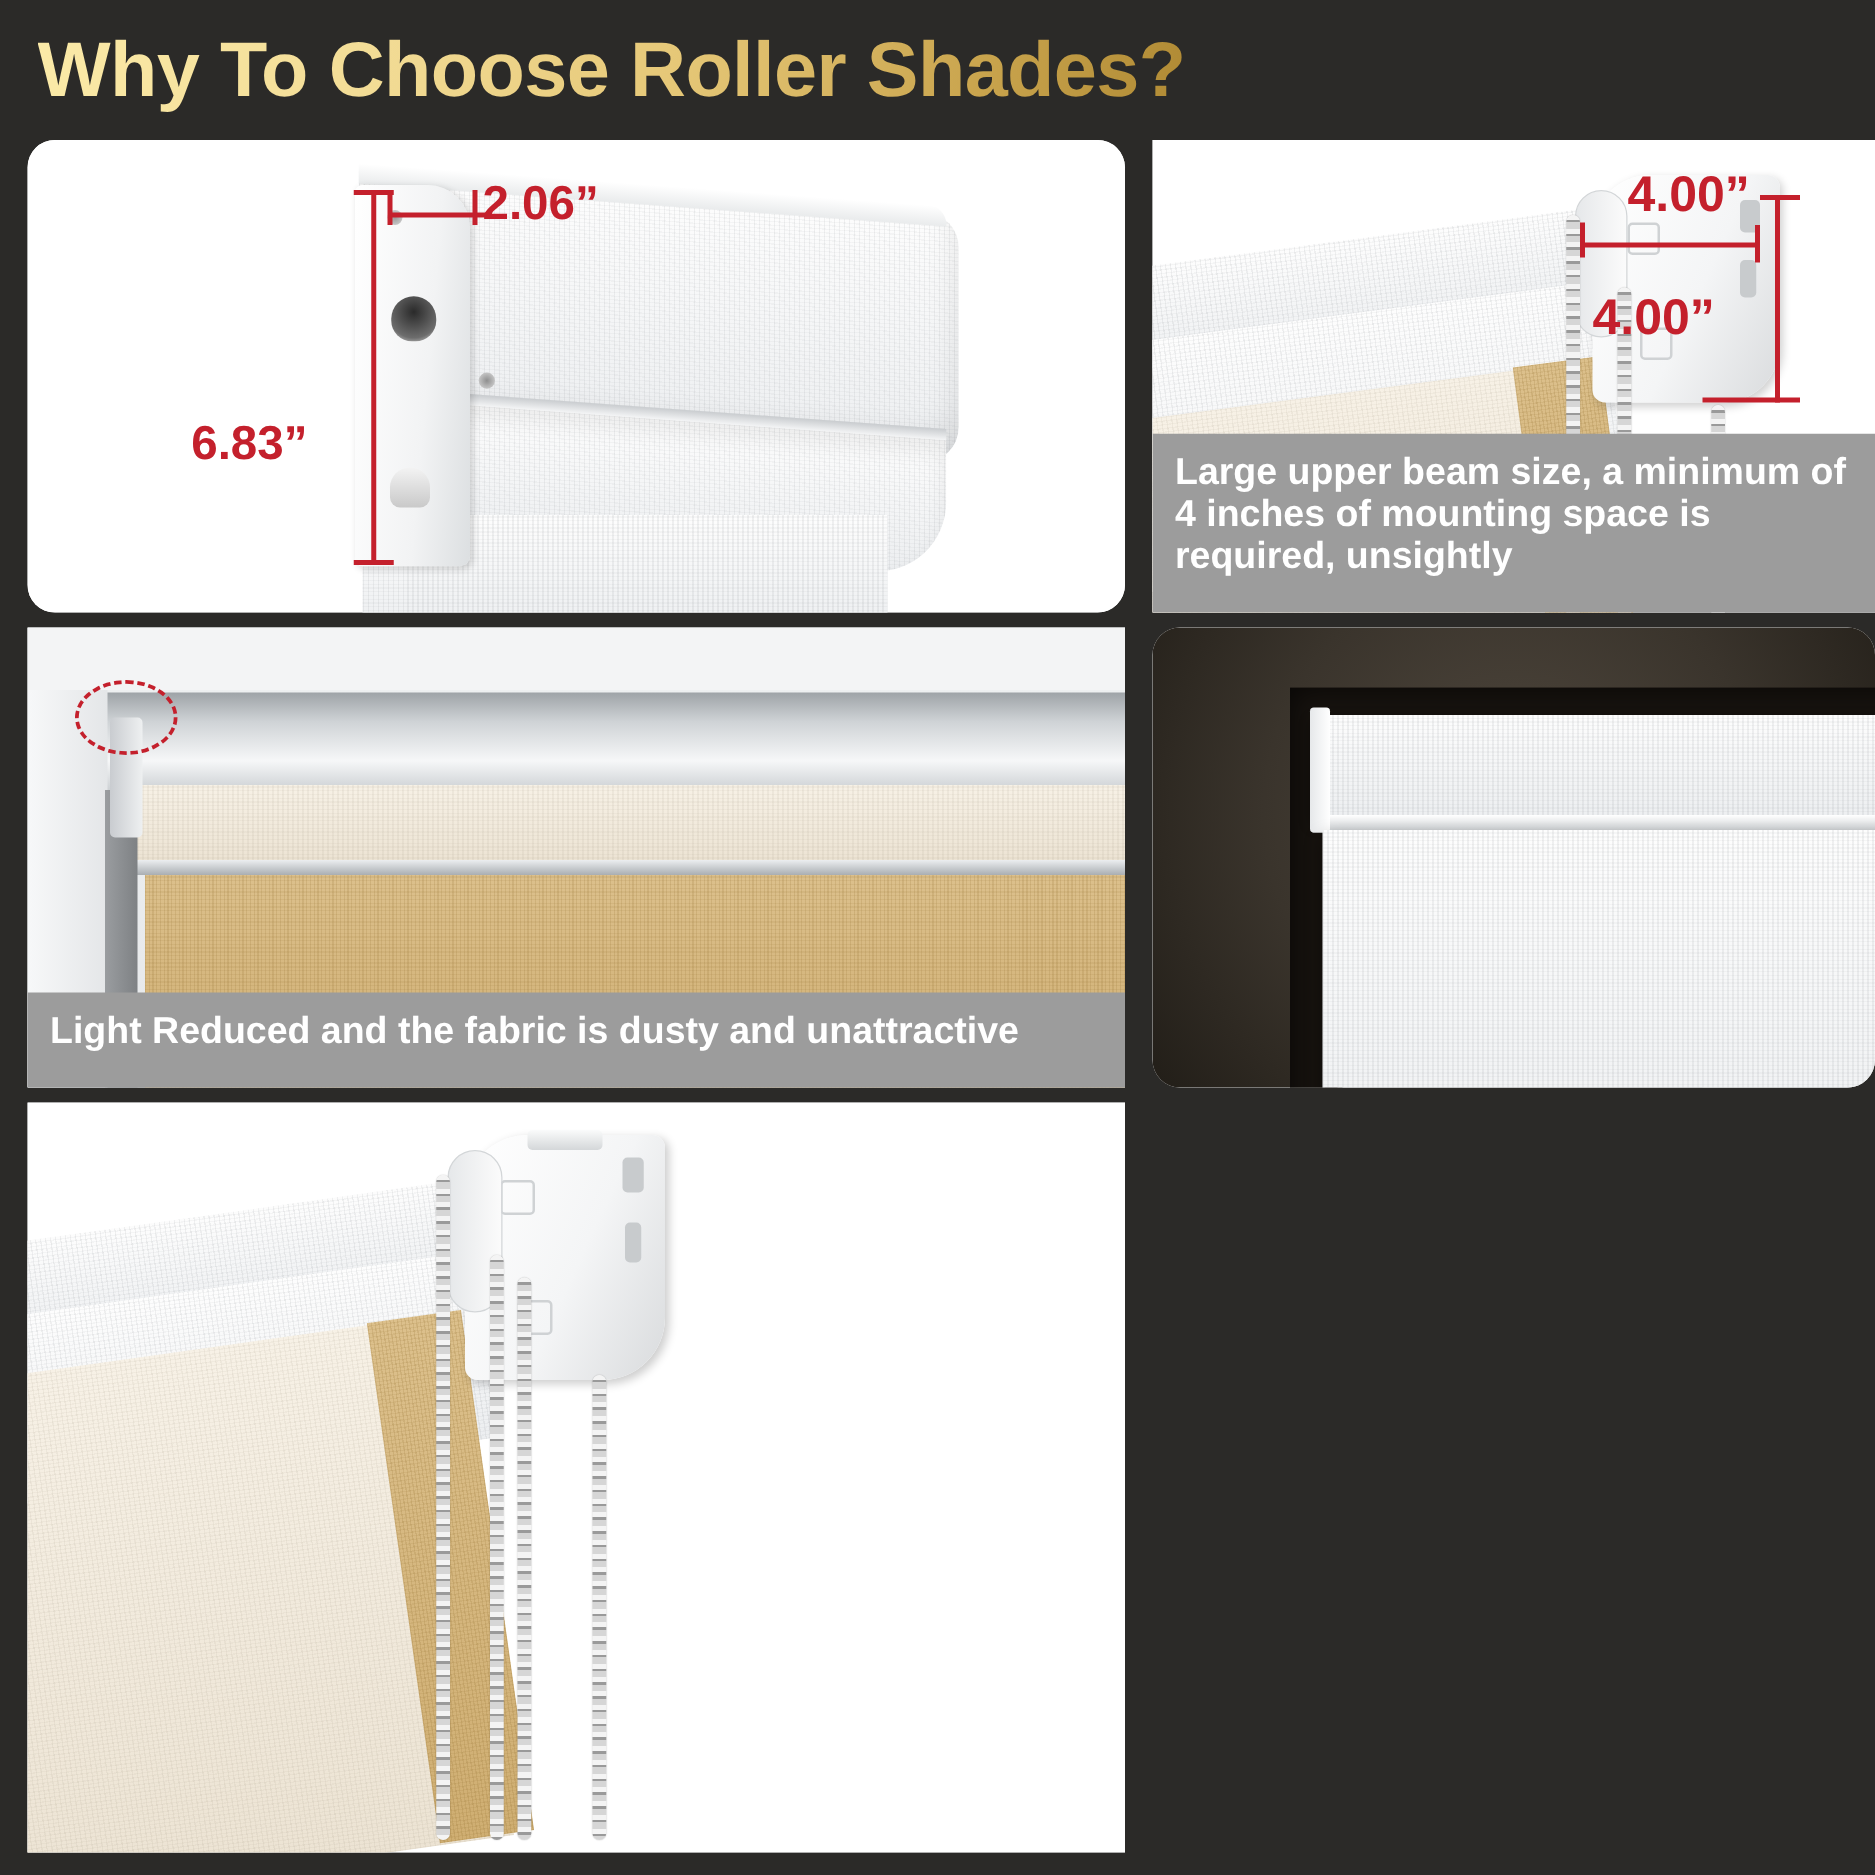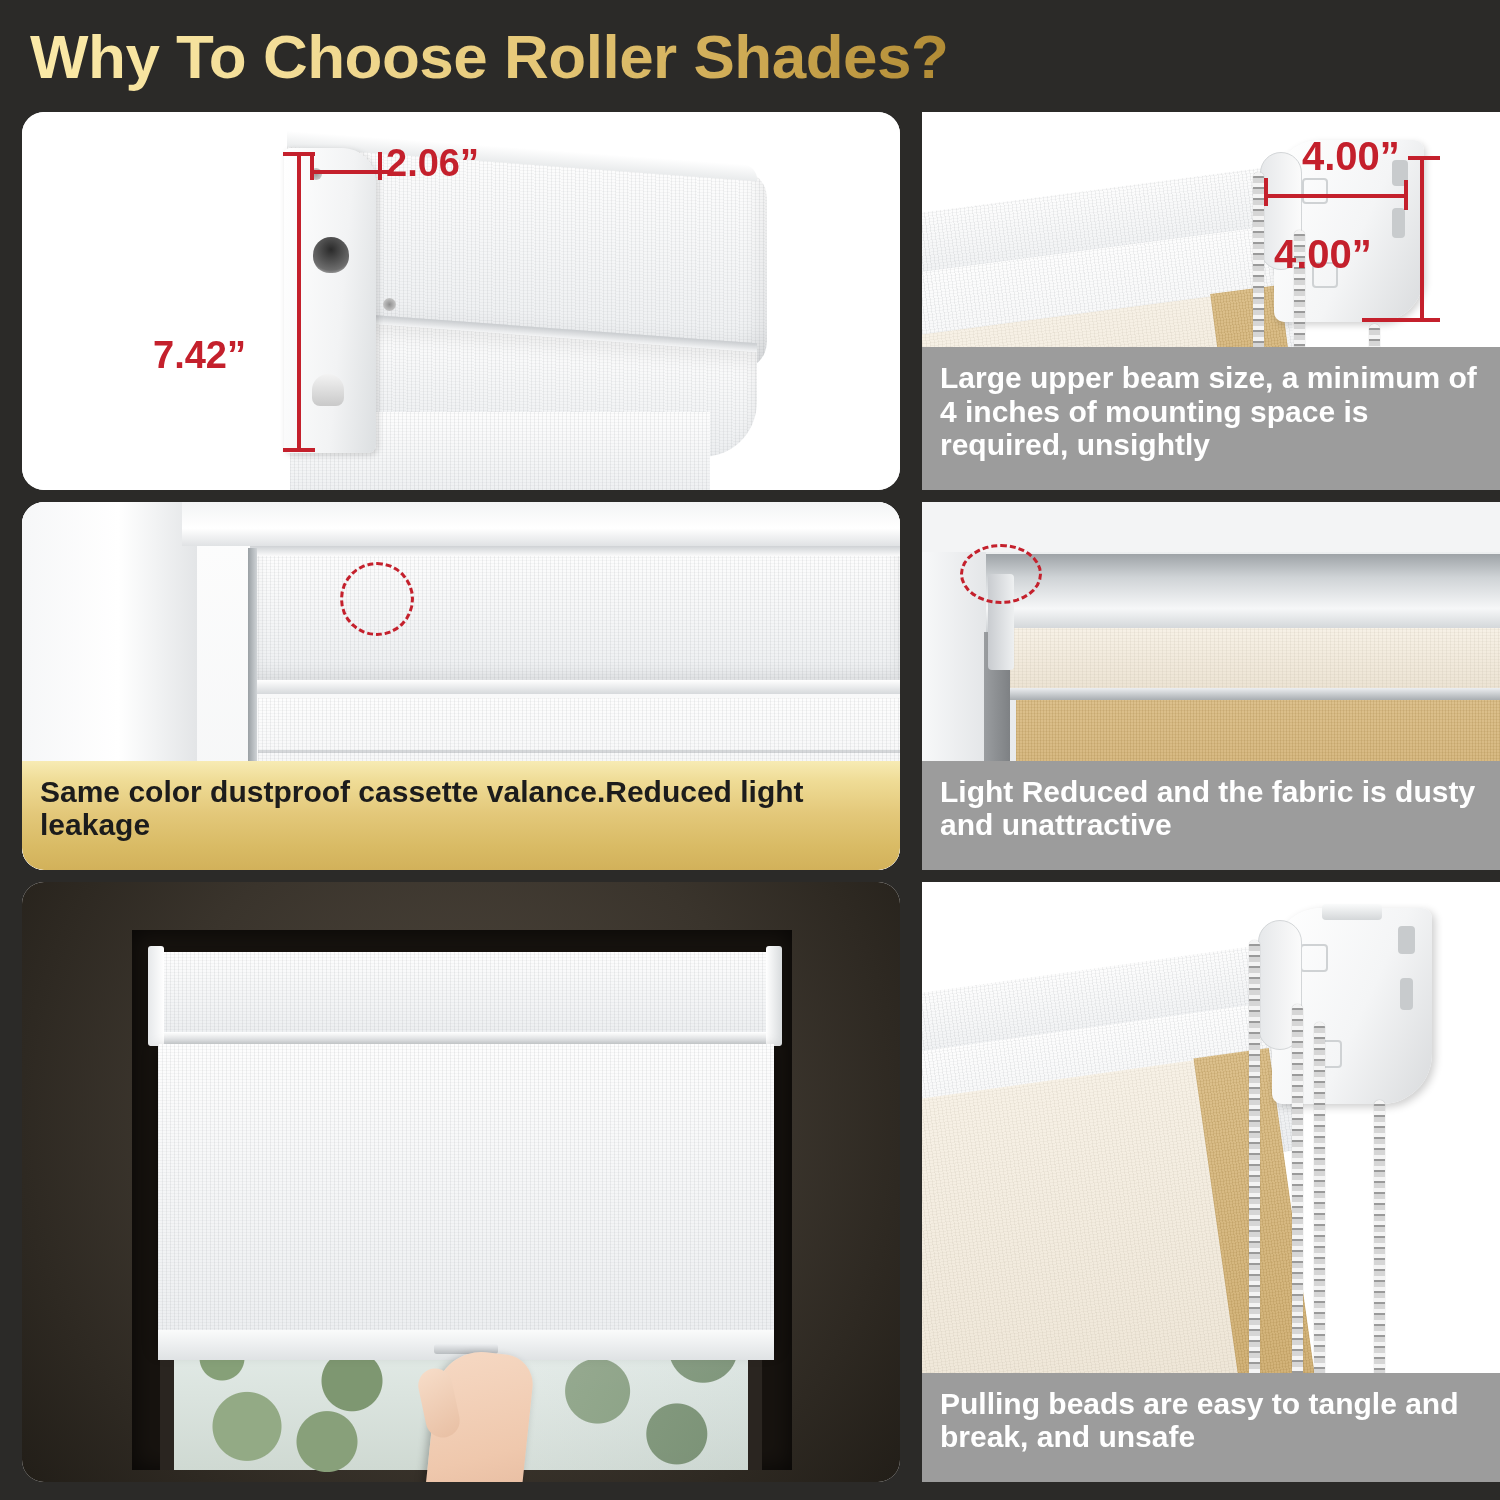--- a/index.html
+++ b/index.html
@@ -125,21 +125,21 @@
                   background:linear-gradient(180deg,#f3f3f3,#c9c9c9);border-radius:50% 50% 8px 8px;"></div>
 
       <div class="redline" style="left:290px;top:58px;width:78px;height:4px;"></div>
       <div class="redline" style="left:288px;top:42px;width:4px;height:26px;"></div>
       <div class="redline" style="left:356px;top:40px;width:4px;height:28px;"></div>
       <div class="dim-text" style="left:364px;top:30px;font-size:38px;">2.06”</div>
 
       <div class="redline" style="left:275px;top:40px;width:4px;height:300px;"></div>
       <div class="redline" style="left:261px;top:40px;width:32px;height:4px;"></div>
       <div class="redline" style="left:261px;top:336px;width:32px;height:4px;"></div>
-      <div class="dim-text" style="left:131px;top:222px;font-size:38px;">7.42”</div>
+      <div class="dim-text" style="left:131px;top:222px;font-size:38px;">6.83”</div>
     </div>
   </div>
 
   <div class="panel right">
     <div class="media">
       <div style="position:absolute;inset:0;background:#fff;"></div>
 
       <div class="lin-fabric" style="position:absolute;left:-20px;top:48px;width:420px;height:86px;
                   transform:rotate(-7.5deg);transform-origin:right center;
                   border-radius:6px;box-shadow:inset 0 -12px 18px rgba(0,0,0,.08);"></div>
@@ -179,47 +179,20 @@
       <div class="dim-text" style="left:380px;top:22px;font-size:40px;">4.00”</div>
 
       <div class="redline" style="left:498px;top:44px;width:4px;height:166px;"></div>
       <div class="redline" style="left:486px;top:44px;width:32px;height:4px;"></div>
       <div class="redline" style="left:440px;top:206px;width:78px;height:4px;"></div>
       <div class="dim-text" style="left:352px;top:120px;font-size:40px;">4.00”</div>
     </div>
     <div class="caption gray">Large upper beam size, a minimum of 4 inches of mounting space is required, unsightly</div>
   </div>
 
-  <div class="panel left">
-    <div class="media">
-      <div style="position:absolute;inset:0;background:linear-gradient(180deg,#fdfdfd,#f4f5f6);"></div>
-
-      <div style="position:absolute;left:0;top:0;width:175px;height:100%;
-                  background:linear-gradient(90deg,#f6f7f8 0%,#ffffff 55%,#e3e5e7 100%);"></div>
-      <div style="position:absolute;left:160px;top:0;right:0;height:44px;
-                  background:linear-gradient(180deg,#f3f4f5,#ffffff 60%,#e0e2e4);"></div>
-
-      <div class="lin-fabric" style="position:absolute;left:232px;top:50px;right:0;height:132px;
-                  box-shadow:inset 0 -10px 16px rgba(0,0,0,.07);"></div>
-      <div style="position:absolute;left:228px;top:44px;right:0;height:10px;
-                  background:linear-gradient(180deg,#cfd2d5,#fbfbfb);"></div>
-      <div style="position:absolute;left:232px;top:178px;right:0;height:14px;
-                  background:linear-gradient(180deg,#ffffff,#d6d9dc);"></div>
-
-      <div class="lin-fabric" style="position:absolute;left:236px;top:196px;right:0;bottom:0;"></div>
-      <div style="position:absolute;left:236px;top:248px;right:0;height:3px;background:rgba(150,155,160,.35);"></div>
-
-      <div style="position:absolute;left:226px;top:46px;width:9px;bottom:0;
-                  background:linear-gradient(90deg,#9aa0a4,#cfd3d6);"></div>
-
-      <div class="dashcircle" style="left:318px;top:60px;width:74px;height:74px;"></div>
-
-    </div>
-    <div class="caption gold">Same color dustproof cassette valance.Reduced light leakage</div>
-  </div>
 
   <div class="panel right">
     <div class="media">
       <div style="position:absolute;inset:0;background:linear-gradient(180deg,#eef0f1,#e6e8ea);"></div>
 
       <div style="position:absolute;left:0;top:0;right:0;height:50px;background:#f3f4f5;"></div>
 
       <div style="position:absolute;left:62px;top:52px;right:0;height:78px;
                   background:linear-gradient(180deg,#9ea3a7 0%,#cfd3d6 30%,#f6f7f8 70%,#cdd1d4 100%);"></div>
 
@@ -336,16 +309,15 @@
                   border:2px solid #cfd2d4;border-radius:4px;"></div>
       <div style="position:absolute;left:336px;top:38px;width:44px;height:130px;
                   background:linear-gradient(90deg,#e6e8ea,#fbfbfb);
                   border-radius:24px;border:1px solid #d3d6d8;"></div>
 
       <div class="chain" style="left:327px;top:58px;height:532px;"></div>
       <div class="chain" style="left:370px;top:122px;height:468px;"></div>
       <div class="chain" style="left:392px;top:140px;height:450px;"></div>
       <div class="chain" style="left:452px;top:218px;height:372px;"></div>
     </div>
-    <div class="caption gray">Pulling beads are easy to tangle and break, and unsafe</div>
   </div>
 
 </div>
 
 </body></html>

